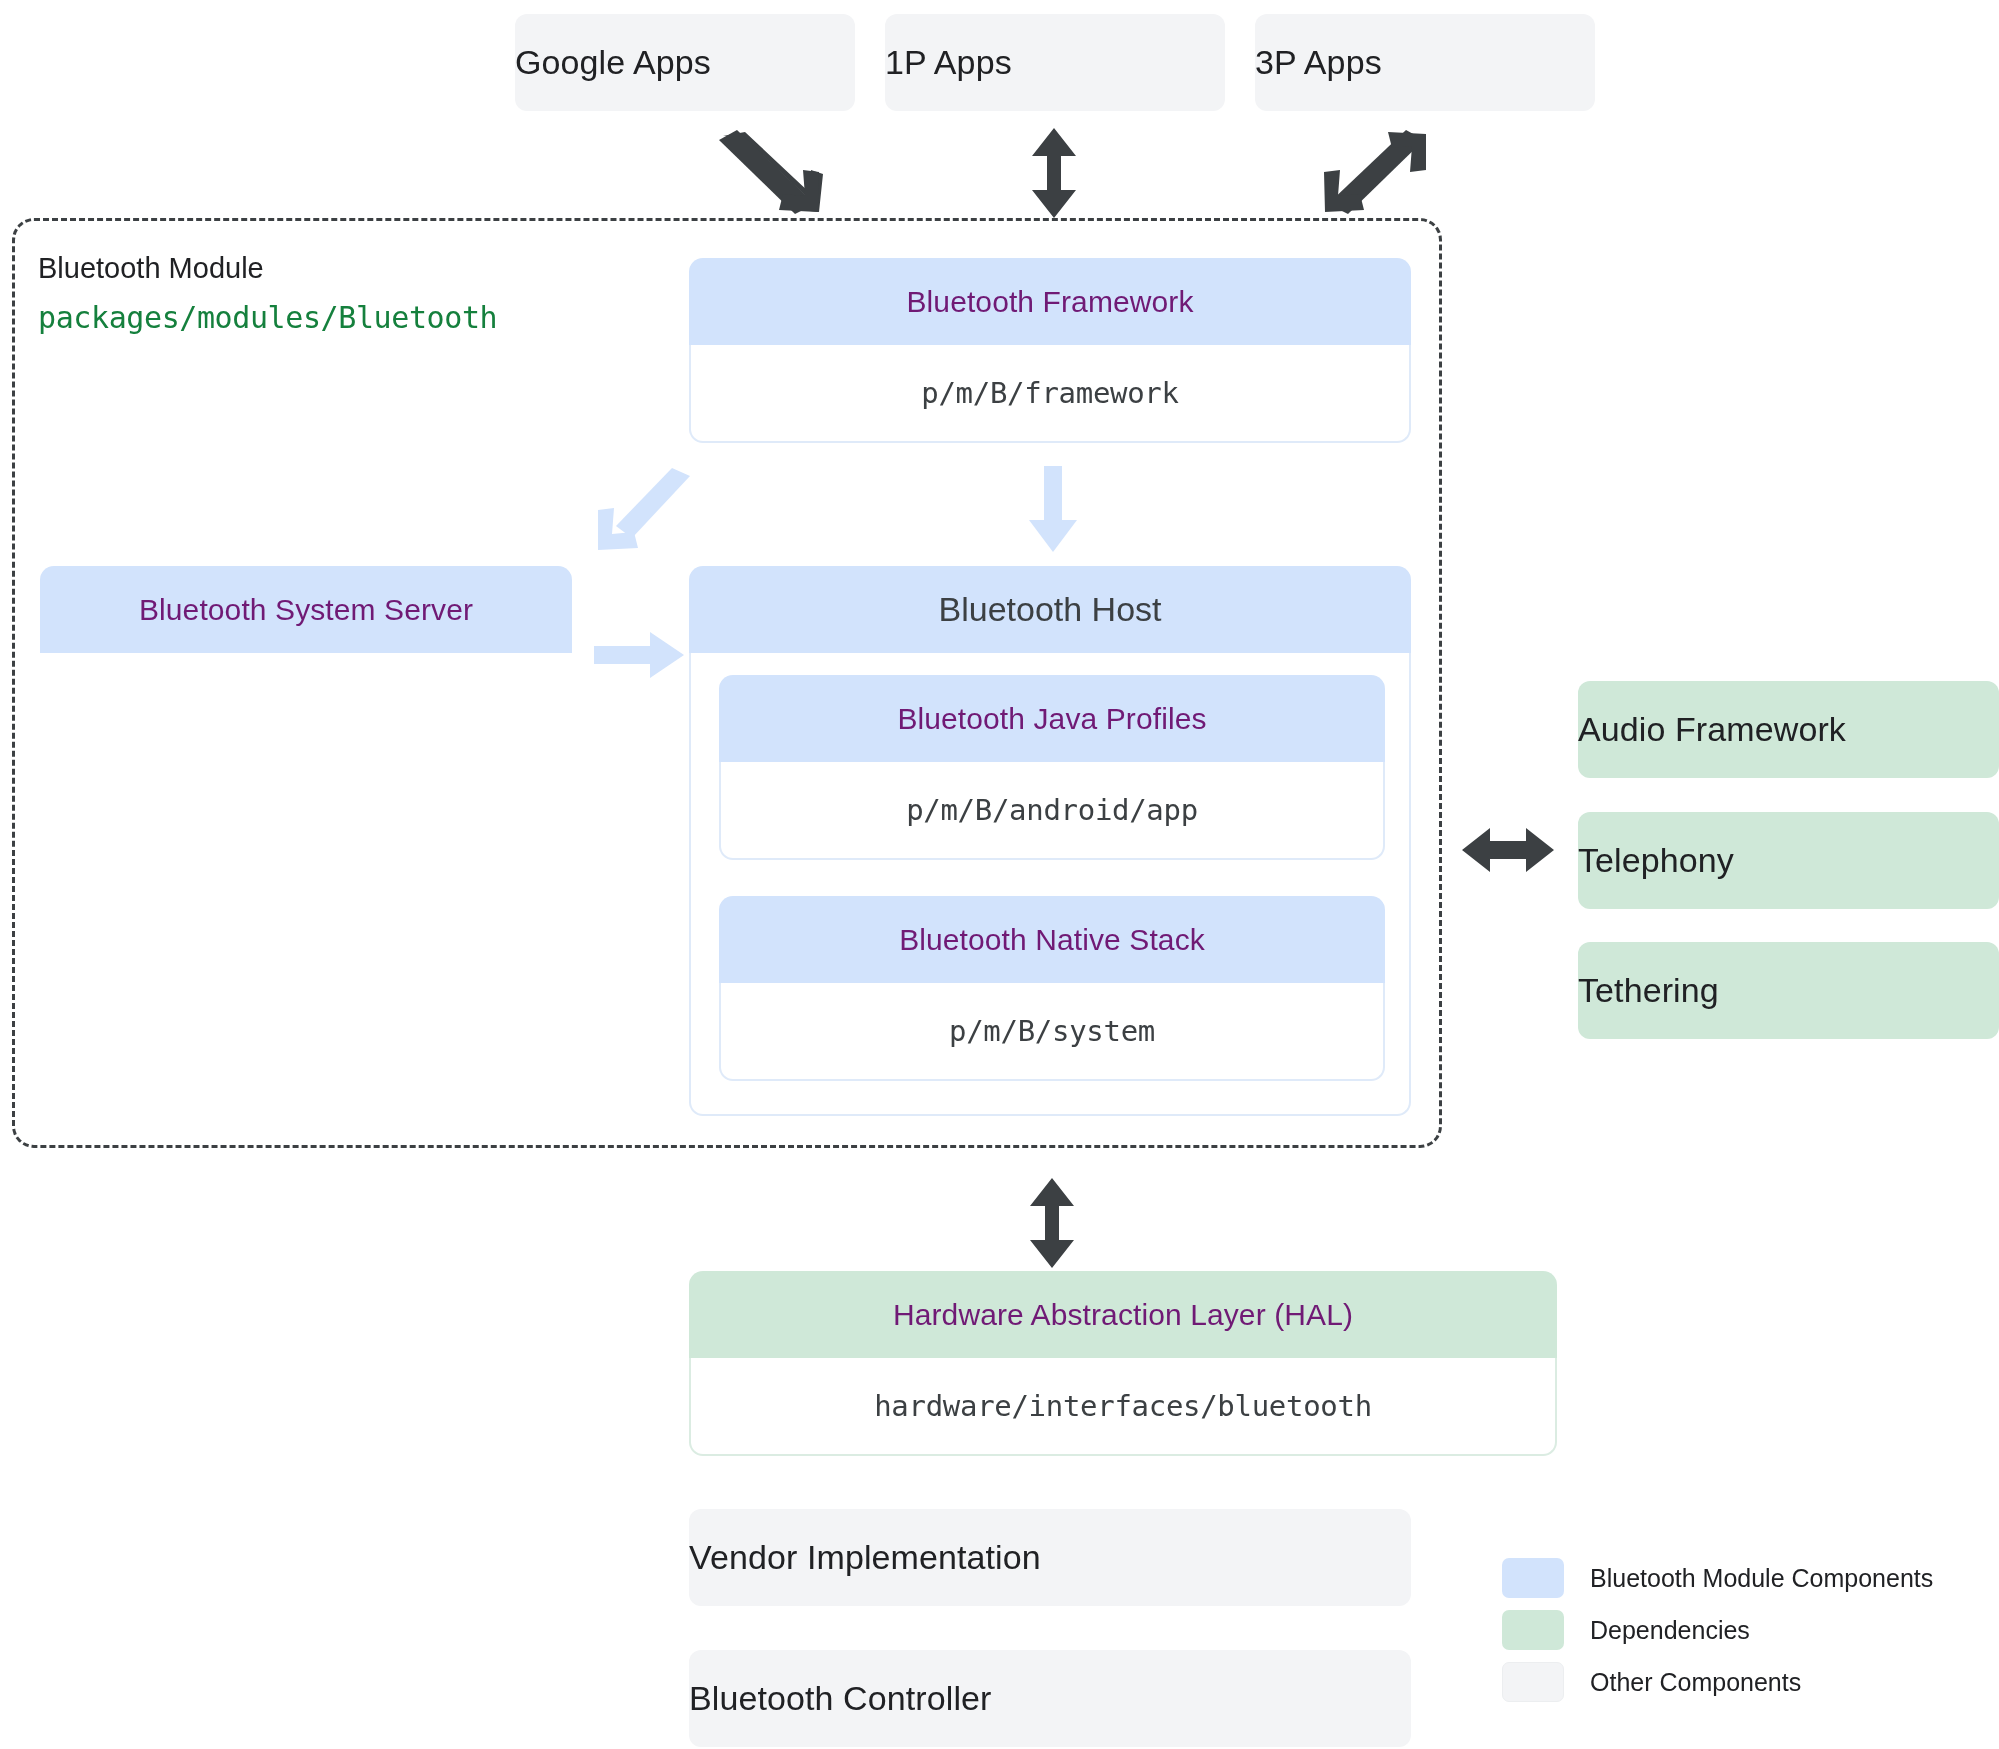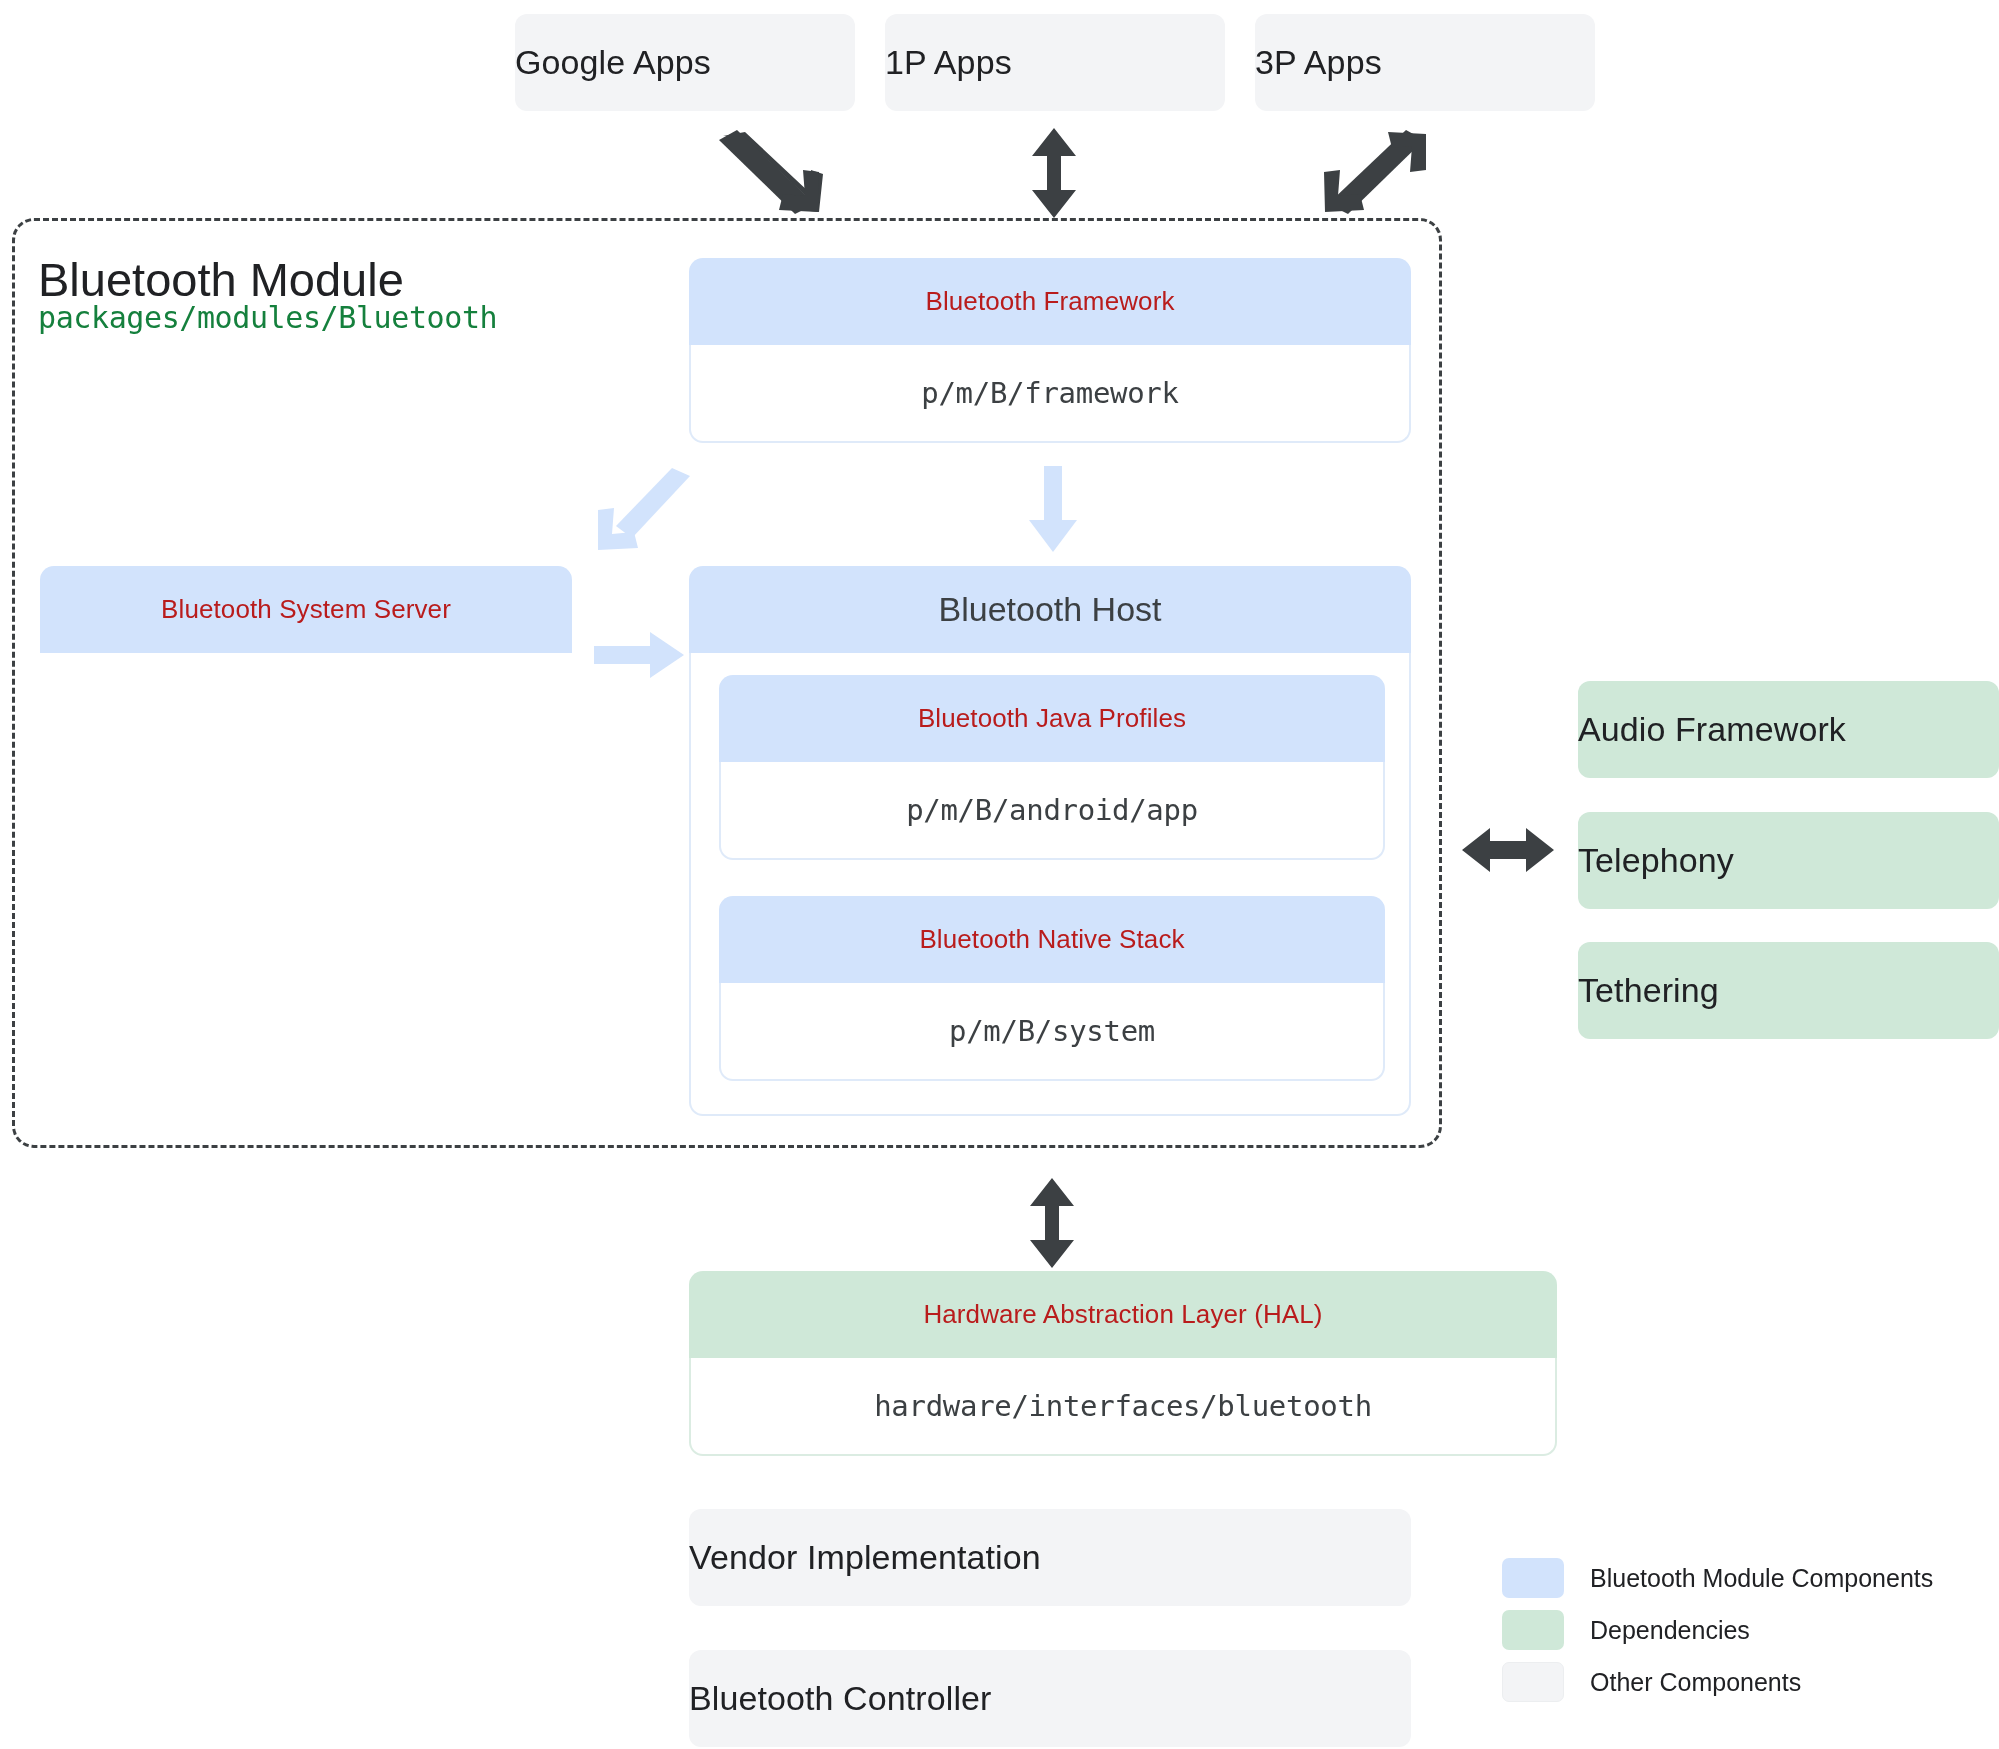--- a/index.html
+++ b/index.html
@@ -23,22 +23,22 @@
     font-size: 34px;
     letter-spacing: .1px;
   }
   .box-grey { background: #f3f4f6; }
 
   
   .card { position: absolute; border-radius: 14px; }
   .card .hdr {
     border-radius: 14px 14px 0 0;
     display: flex; align-items: center; justify-content: center;
-    color: #b91c1c;
-    font-size: 26px;
+    color: #701a75;
+    font-size: 30px;
     letter-spacing: .1px;
   }
   .card .body {
     background: #ffffff;
     border-radius: 0 0 14px 14px;
     display: flex; align-items: center; justify-content: center;
     color: #3c4043;
     font-family: "DejaVu Sans Mono", monospace;
     font-size: 29px;
     letter-spacing: -.3px;
@@ -49,21 +49,21 @@
   .card.green .body { border: 2px solid #dbece2; border-top: none; }
 
   
   #module-container {
     position: absolute;
     border: 3px dashed #3c4043;
     border-radius: 22px;
   }
   #module-title {
     position: absolute;
-    font-size: 47px;
+    font-size: 29px;
     color: #202124;
   }
   #module-path {
     position: absolute;
     font-family: "DejaVu Sans Mono", monospace;
     font-size: 30px;
     color: #15803d;
     letter-spacing: -.4px;
   }
 

